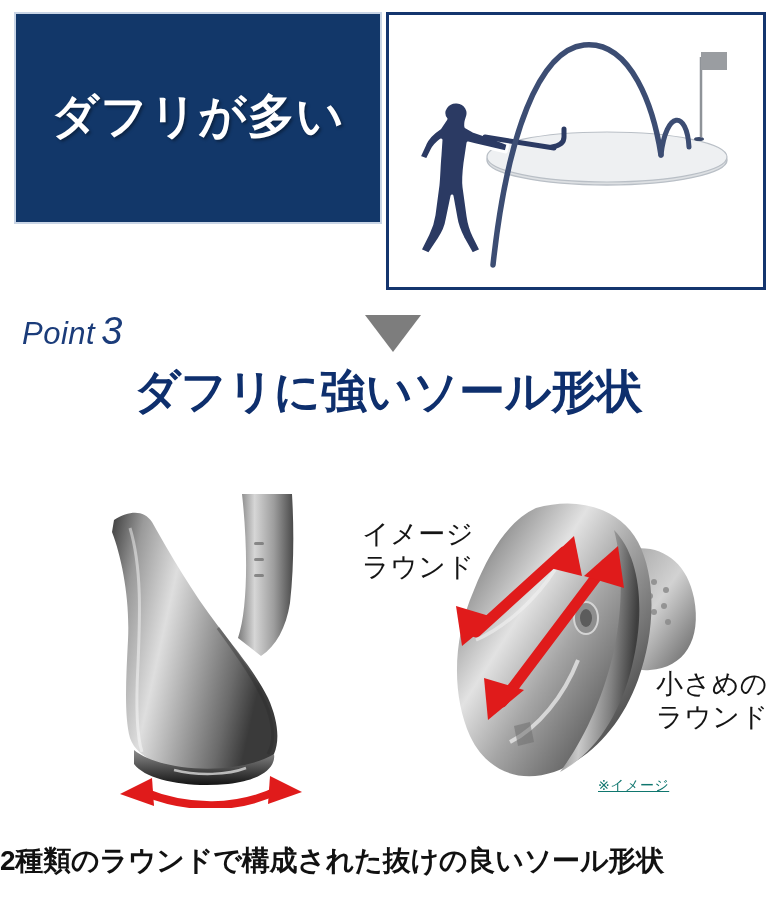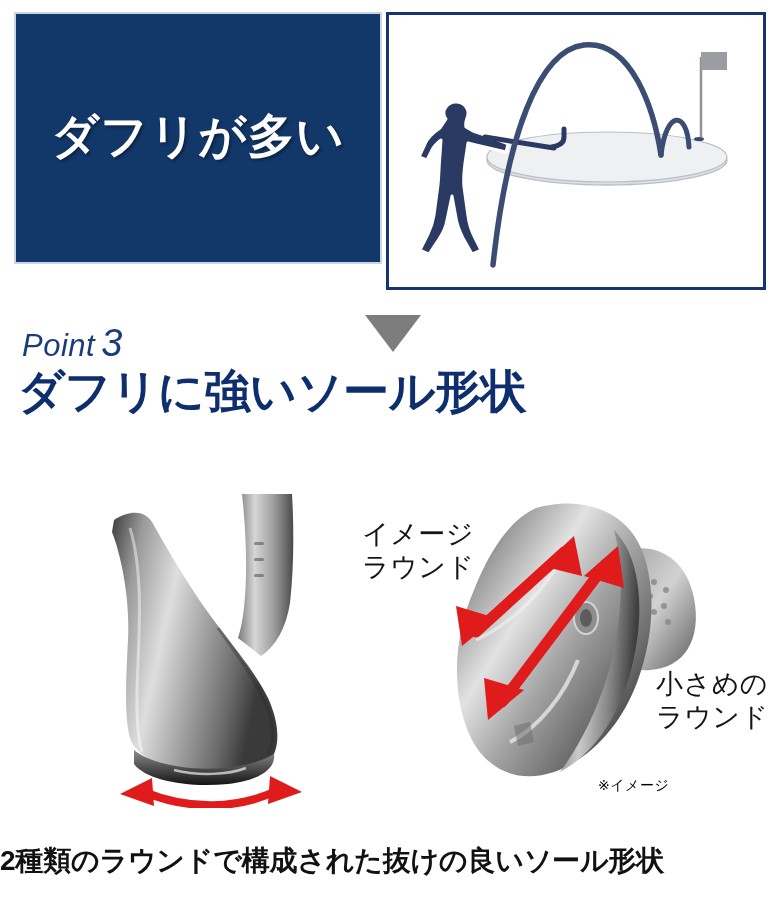--- a/index.html
+++ b/index.html
@@ -21,21 +21,21 @@
     position: absolute;
     left: 0; top: 0;
     width: 780px;
     height: 296px;
   }
 
   #symptom-banner {
     position: absolute;
     left: 14px; top: 12px;
     width: 368px;
-    height: 252px;
+    height: 212px;
     background: #123769;
     border: 2px solid #c9d5e6;
     box-sizing: border-box;
     display: flex;
     align-items: center;
     justify-content: center;
   }
   #symptom-banner-label {
     color: #ffffff;
     font-size: 47px;
@@ -55,21 +55,21 @@
     background: #ffffff;
     border: 3px solid #14356e;
     box-sizing: border-box;
     overflow: hidden;
   }
   #illustration-panel svg { display: block; }
 
   
   #point-label {
     position: absolute;
-    left: 22px; top: 324px;
+    left: 22px; top: 312px;
     font-size: 34px;
     font-style: italic;
     font-weight: 400;
     color: #1b3c7a;
     letter-spacing: 0.5px;
     line-height: 1;
   }
   #point-label .point-word { font-size: 31px; }
   #point-label .point-num { font-size: 38px; margin-left: 6px; }
 
@@ -87,20 +87,21 @@
     left: 18px; top: 363px;
     width: 740px;
   }
   .headline-line {
     color: #0e2f6d;
     font-size: 46px;
     font-weight: 700;
     line-height: 1.22;
     letter-spacing: -0.5px;
     white-space: nowrap;
+    text-align: center;
   }
 
   
   #figure-area {
     position: absolute;
     left: 0; top: 480px;
     width: 780px;
     height: 360px;
   }
 
@@ -126,23 +127,24 @@
     white-space: nowrap;
     letter-spacing: 0.5px;
   }
   #callout-large { left: 362px; top: 518px; }
   #callout-small { left: 656px; top: 668px; }
 
   #image-note {
     position: absolute;
     left: 598px; top: 777px;
     font-size: 14px;
-    color: #000000;
+    color: #0f766e;
     letter-spacing: 0.5px;
     white-space: nowrap;
+    text-decoration: underline;
   }
 
   #bottom-caption {
     position: absolute;
     left: 0; top: 842px;
     width: 780px;
     text-align: left;
     color: #111111;
     font-size: 28px;
     font-weight: 700;

